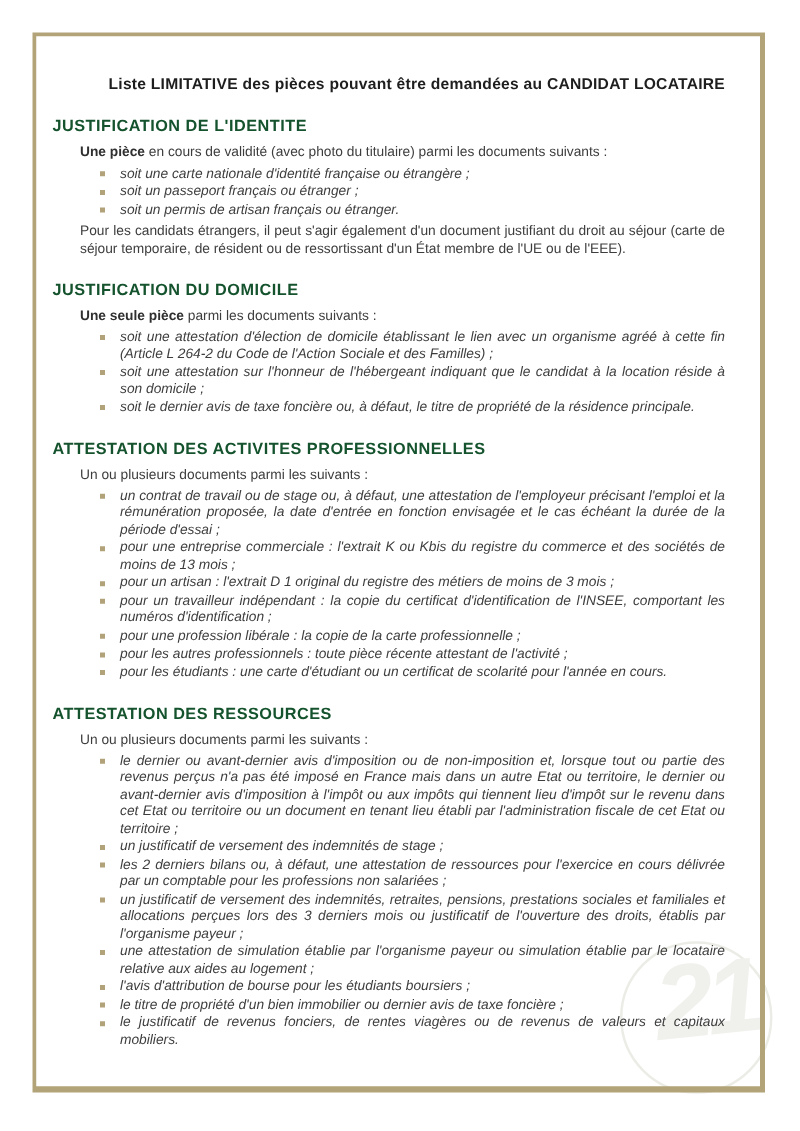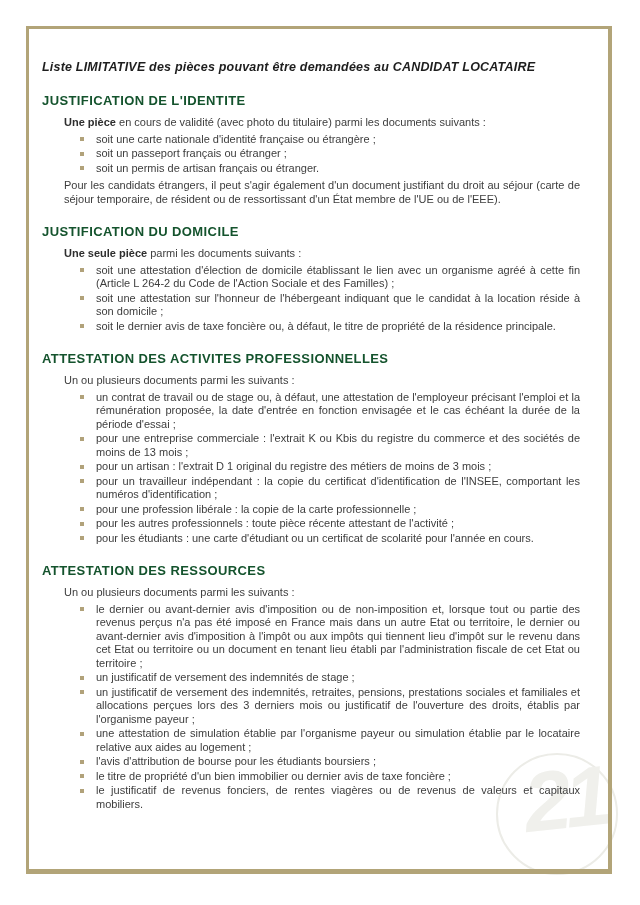--- a/index.html
+++ b/index.html
@@ -60,25 +60,24 @@
     border-bottom-width: 5px;
     padding: 31px 28px 0 13px;
     background: transparent;
     z-index: 1;
   }
 
   .doc-title {
     margin: 0;
     font-size: 12.5px;
     font-weight: bold;
-    text-align: left;
+    text-align: right;
     color: #1e1e1e;
     letter-spacing: 0.2px;
     line-height: 15px;
-    font-style: italic;
   }
 
   .section-heading {
     margin: 19px 0 8px 0;
     font-size: 13px;
     font-weight: bold;
     color: #14532d;
     letter-spacing: 0.4px;
     line-height: 14px;
   }
@@ -87,20 +86,21 @@
     margin: 0 0 3px 22px;
     font-size: 11px;
     line-height: 13.5px;
   }
   .intro b { color: #2f2f2f; }
 
   ul.doc-list {
     list-style: none;
     margin: 0;
     padding: 0;
+    font-style: italic;
   }
   ul.doc-list li {
     position: relative;
     padding-left: 54px;
     margin: 0 0 1px 0;
     font-size: 11px;
     line-height: 13.5px;
     text-align: justify;
   }
   ul.doc-list li .bullet {
@@ -165,20 +165,21 @@
       <li><span class="bullet"></span><span>pour les étudiants : une carte d'étudiant ou un certificat de scolarité pour l'année en cours.</span></li>
     </ul>
   </section>
 
   <section>
     <h2 class="section-heading">ATTESTATION DES RESSOURCES</h2>
     <p class="intro"><b></b><span>Un ou plusieurs documents parmi les suivants :</span></p>
     <ul class="doc-list">
       <li><span class="bullet"></span><span>le dernier ou avant-dernier avis d'imposition ou de non-imposition et, lorsque tout ou partie des revenus perçus n'a pas été imposé en France mais dans un autre Etat ou territoire, le dernier ou avant-dernier avis d'imposition à l'impôt ou aux impôts qui tiennent lieu d'impôt sur le revenu dans cet Etat ou territoire ou un document en tenant lieu établi par l'administration fiscale de cet Etat ou territoire ;</span></li>
       <li><span class="bullet"></span><span>un justificatif de versement des indemnités de stage ;</span></li>
+      <li><span class="bullet"></span><span>les 2 derniers bilans ou, à défaut, une attestation de ressources pour l'exercice en cours délivrée par un comptable pour les professions non salariées ;</span></li>
       <li><span class="bullet"></span><span>un justificatif de versement des indemnités, retraites, pensions, prestations sociales et familiales et allocations perçues lors des 3 derniers mois ou justificatif de l'ouverture des droits, établis par l'organisme payeur ;</span></li>
       <li><span class="bullet"></span><span>une attestation de simulation établie par l'organisme payeur ou simulation établie par le locataire relative aux aides au logement ;</span></li>
       <li><span class="bullet"></span><span>l'avis d'attribution de bourse pour les étudiants boursiers ;</span></li>
       <li><span class="bullet"></span><span>le titre de propriété d'un bien immobilier ou dernier avis de taxe foncière ;</span></li>
       <li><span class="bullet"></span><span>le justificatif de revenus fonciers, de rentes viagères ou de revenus de valeurs et capitaux mobiliers.</span></li>
     </ul>
   </section>
 
 </div>
 

